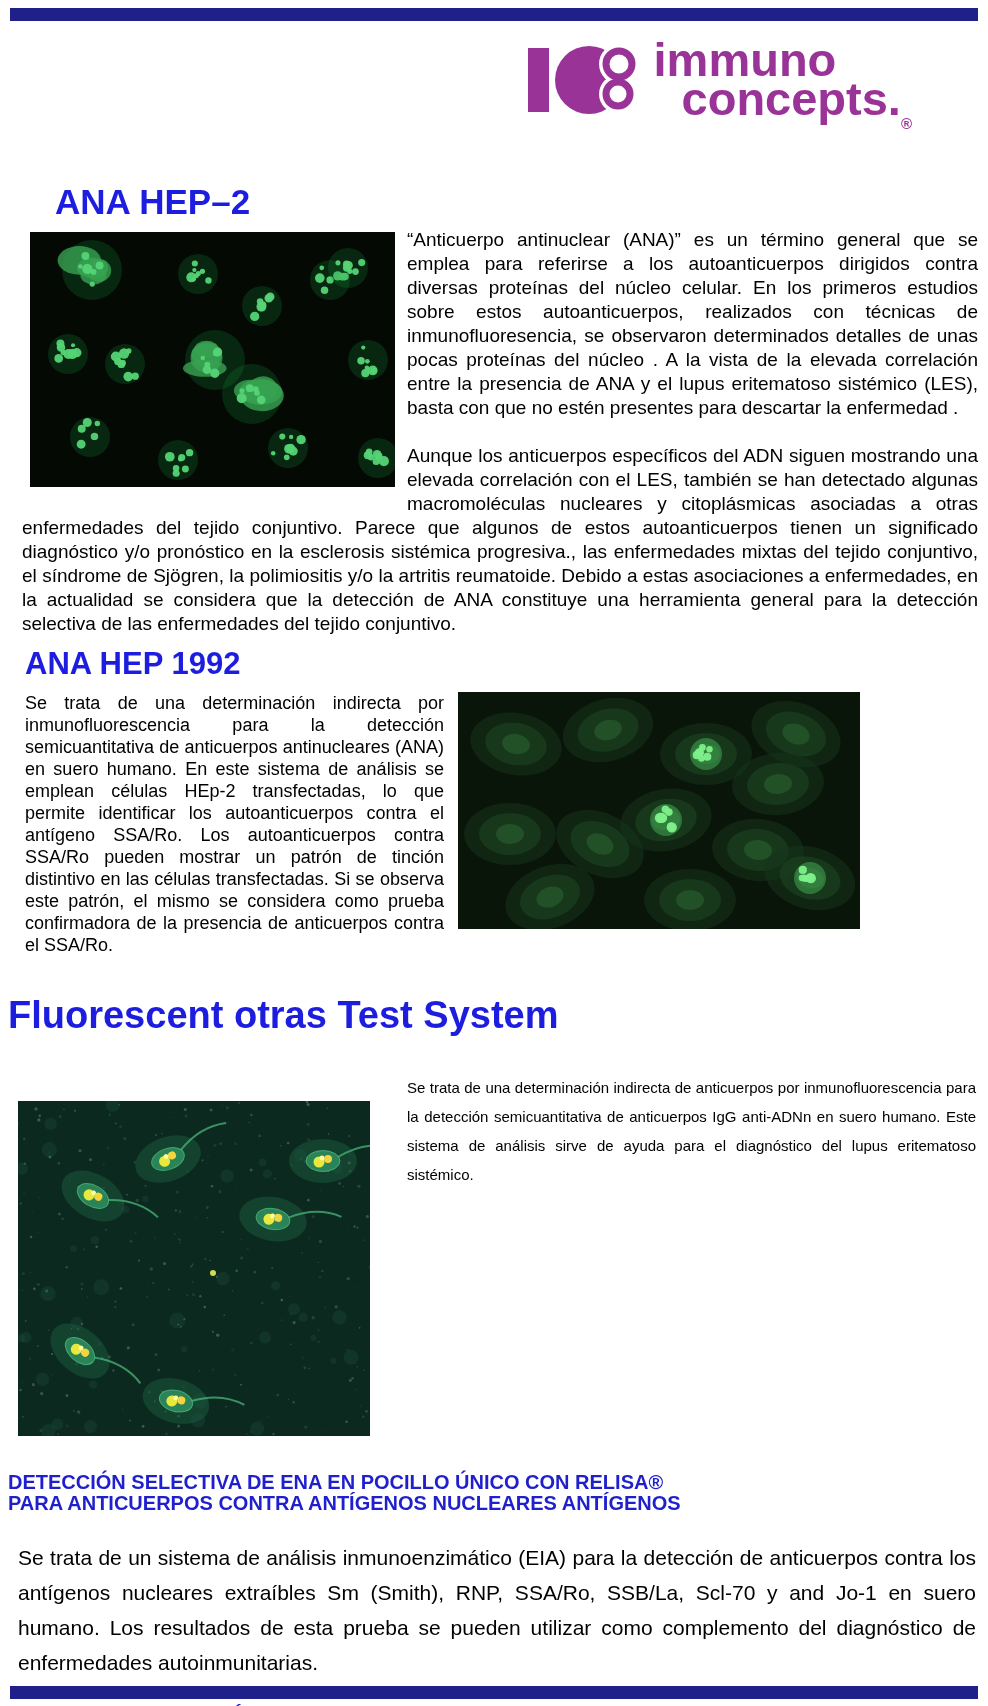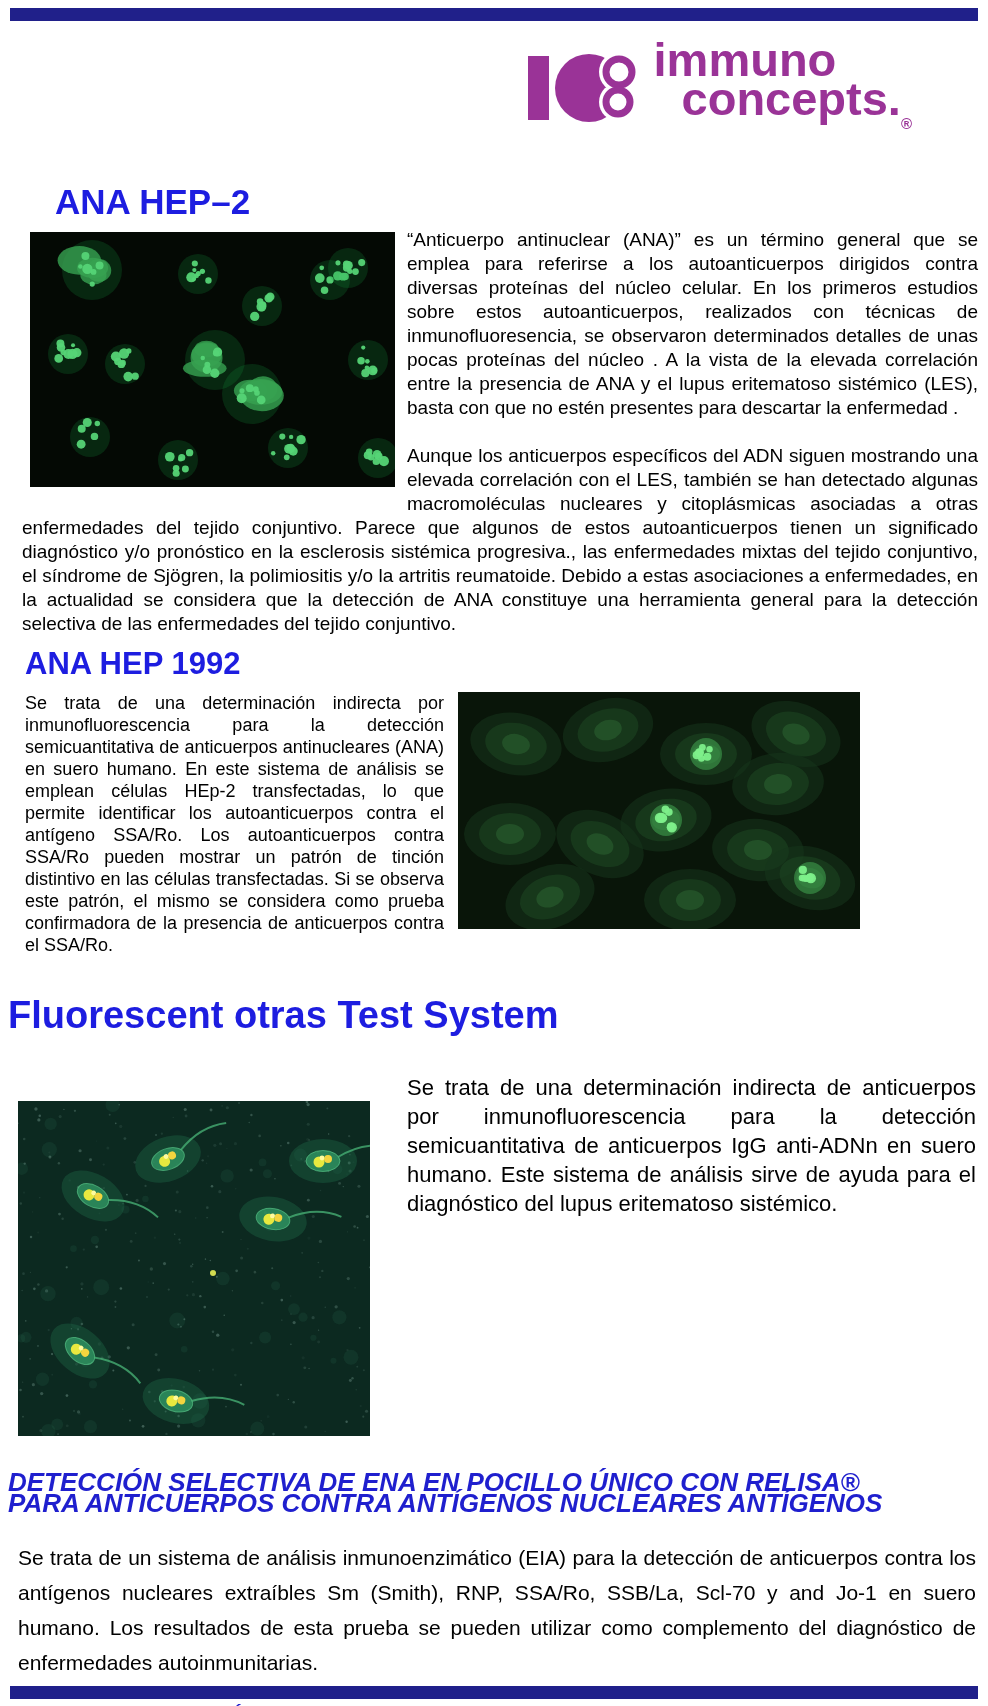--- a/index.html
+++ b/index.html
@@ -4,21 +4,21 @@
 <style>
   *{margin:0;padding:0;box-sizing:border-box}
   html,body{background:#ffffff}
   body{font-family:"Liberation Sans",sans-serif;color:#000}
   .page{position:relative;width:988px;height:1706px;margin:0 auto;background:#fff;overflow:hidden}
   .bar{position:absolute;left:10px;right:10px;height:13px;background:#20208a}
   .bar.top{top:8px}
   .bar.bottom{bottom:7px}
 
   
-  .logo{display:flex;align-items:flex-end;gap:8px;width:fit-content;margin:34px 104px 16px auto;position:relative}
+  .logo{display:flex;align-items:flex-start;gap:8px;width:fit-content;margin:34px 104px 16px auto;position:relative}
   .logo-words{color:#9a3397;font-weight:bold;font-size:47px;line-height:.83;letter-spacing:0;padding-top:6px}
   .logo-words .w2{position:relative;left:28px}
   .reg{font-size:15px;font-weight:bold;color:#9a3397;vertical-align:-14px}
 
   
   .doc-title{font-family:"Liberation Serif",serif;font-weight:bold;color:#1f2490;font-size:27px;letter-spacing:.4px;padding-left:58px;margin-top:12px}
 
   
   .h-blue{color:#1d1de0;font-weight:bold}
   .h-ana2{font-size:35px;margin:52px 8px 6px 55px}
@@ -31,23 +31,23 @@
   .flow1{padding:0 10px 0 22px;font-size:19px;line-height:24px}
   .img1{float:left;width:365px;height:255px;margin:4px 12px 6px 8px}
   .p1{margin-top:2px}
   .p2{margin-top:24px}
 
   .flow2{padding:0 10px 0 25px;font-size:18px;line-height:22px}
   .img2{float:right;width:402px;height:237px;margin:0 118px 4px 14px}
 
   .flow3{padding:0 12px 0 22px}
   .img3{float:left;width:352px;height:335px;margin:28px 37px 0 -4px}
-  .p3{font-size:22px;line-height:29px;text-align:justify;margin-top:36px}
-
-  .relisa{clear:both;padding-top:36px;margin-left:-14px;color:#1f1fce;font-style:italic;font-weight:bold;font-size:26px;line-height:21px}
+  .p3{font-size:15px;line-height:29px;text-align:justify;margin-top:36px}
+
+  .relisa{clear:both;padding-top:36px;margin-left:-14px;color:#1f1fce;font-weight:bold;font-size:20px;line-height:21px}
   .pit{font-size:21px;line-height:35px;text-align:justify;margin:26px 0 0 -4px}
   .h-anca{color:#1f1fce;font-style:italic;font-weight:bold;font-size:19.5px;margin:24px 0 0 -4px}
 
   svg{display:block}
 </style>
 </head>
 <body>
 
 <div class="page">
 

